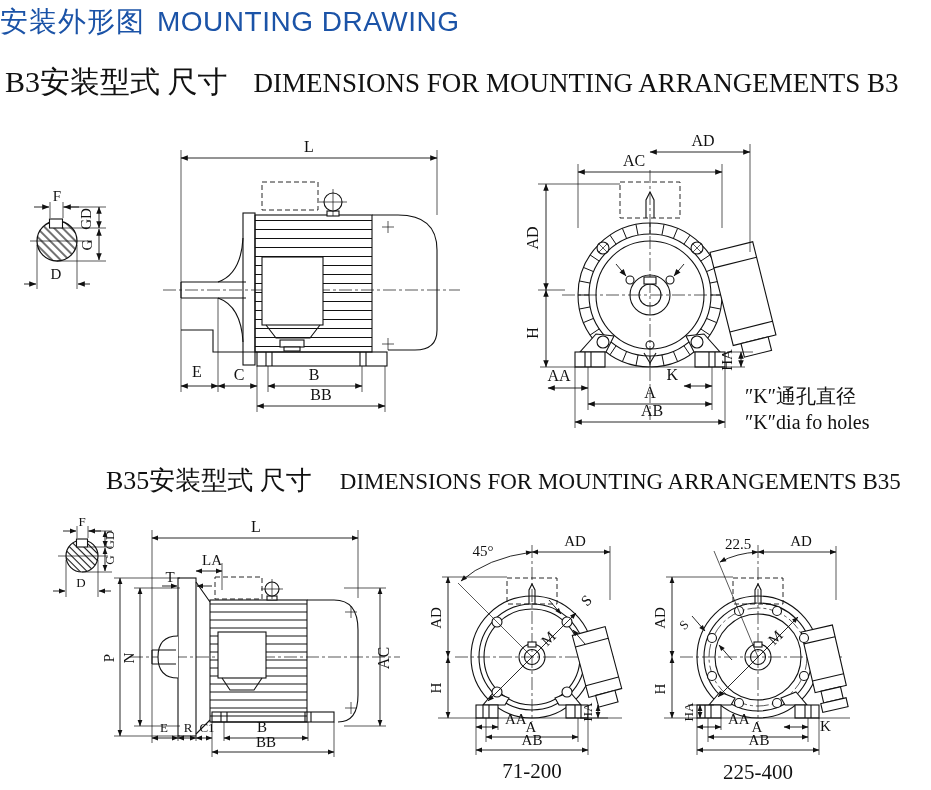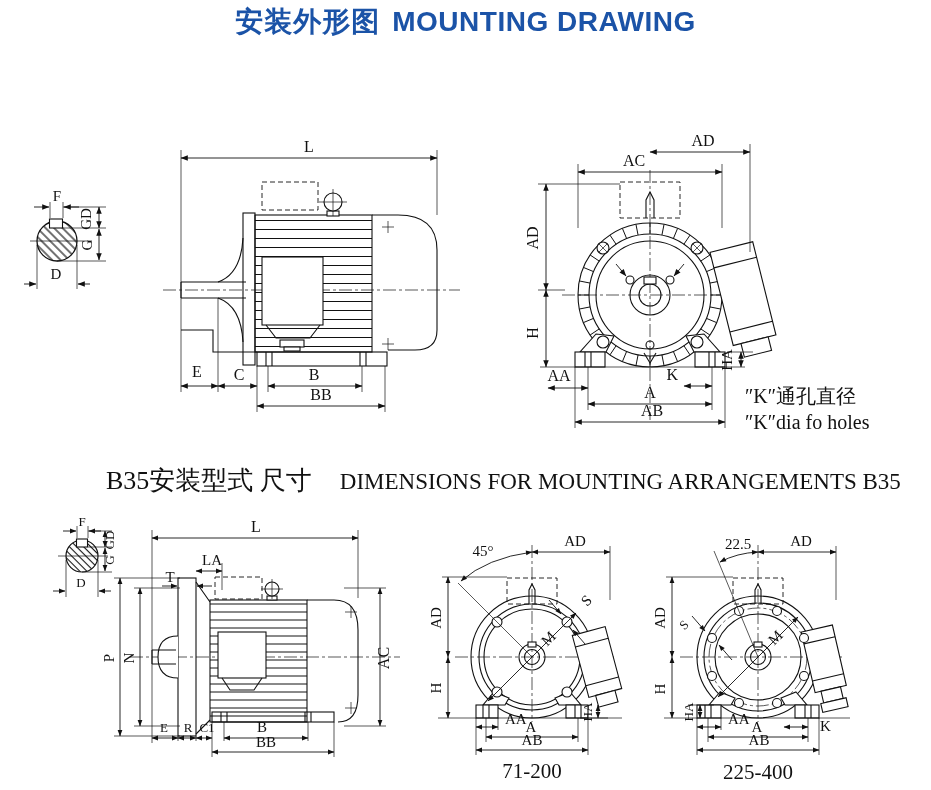--- a/index.html
+++ b/index.html
@@ -1,17 +1,17 @@
 <!DOCTYPE html>
 <html><head>
 <meta charset="utf-8">
 <style>
 html,body{margin:0;padding:0;background:#fff}
 .page{position:relative;width:931px;height:790px;background:#fff;overflow:hidden;font-family:"Liberation Serif",serif;color:#111}
-.main-title{position:absolute;top:3px;left:0;width:100%;text-align:center;font-family:"Liberation Sans",sans-serif;font-weight:bold;font-size:28px;letter-spacing:1px;white-space:nowrap}
+.main-title{position:absolute;top:3px;left:0;width:100%;text-align:left;font-family:"Liberation Sans",sans-serif;font-weight:normal;font-size:28px;letter-spacing:1px;white-space:nowrap}
 .main-title .en{margin-left:12px;letter-spacing:0.5px}
 .heading{position:absolute;white-space:nowrap}
 #h-b3{left:5px;top:62px}
 #h-b3 .zh{font-size:30px}
 #h-b3 .en{font-size:27px;margin-left:26px}
 #h-b35{left:106px;top:463px}
 #h-b35 .zh{font-size:26px}
 #h-b35 .en{font-size:23px;margin-left:28px}
 svg{position:absolute;left:0}
 #svg-b3{top:115px}
@@ -35,20 +35,23 @@
 </style>
 </head>
 <body>
 
 <div class="page">
 
   <div class="main-title" style="color: rgb(27, 83, 167);">
     <span class="zh">安装外形图</span><span class="en">MOUNTING DRAWING</span>
   </div>
 
+  <div class="heading" id="h-b3">
+    <span class="zh">B3安装型式 尺寸</span><span class="en">DIMENSIONS FOR MOUNTING ARRANGEMENTS B3</span>
+  </div>
 
   <svg id="svg-b3" width="931" height="340" viewBox="0 115 931 340">
     <defs>
       <marker id="ar1" viewBox="0 0 10 10" refX="9.5" refY="5" markerWidth="10" markerHeight="8" orient="auto-start-reverse">
           <path d="M0,1.2 L10,5 L0,8.8 Z" fill="#111"></path>
         </marker>
       <pattern id="fins1" width="9" height="9" patternUnits="userSpaceOnUse">
           <path d="M0,4.5 H9" stroke="#111" stroke-width="1"></path>
         </pattern>
       <pattern id="hatch1" width="6" height="6" patternUnits="userSpaceOnUse" patternTransform="rotate(45)">

